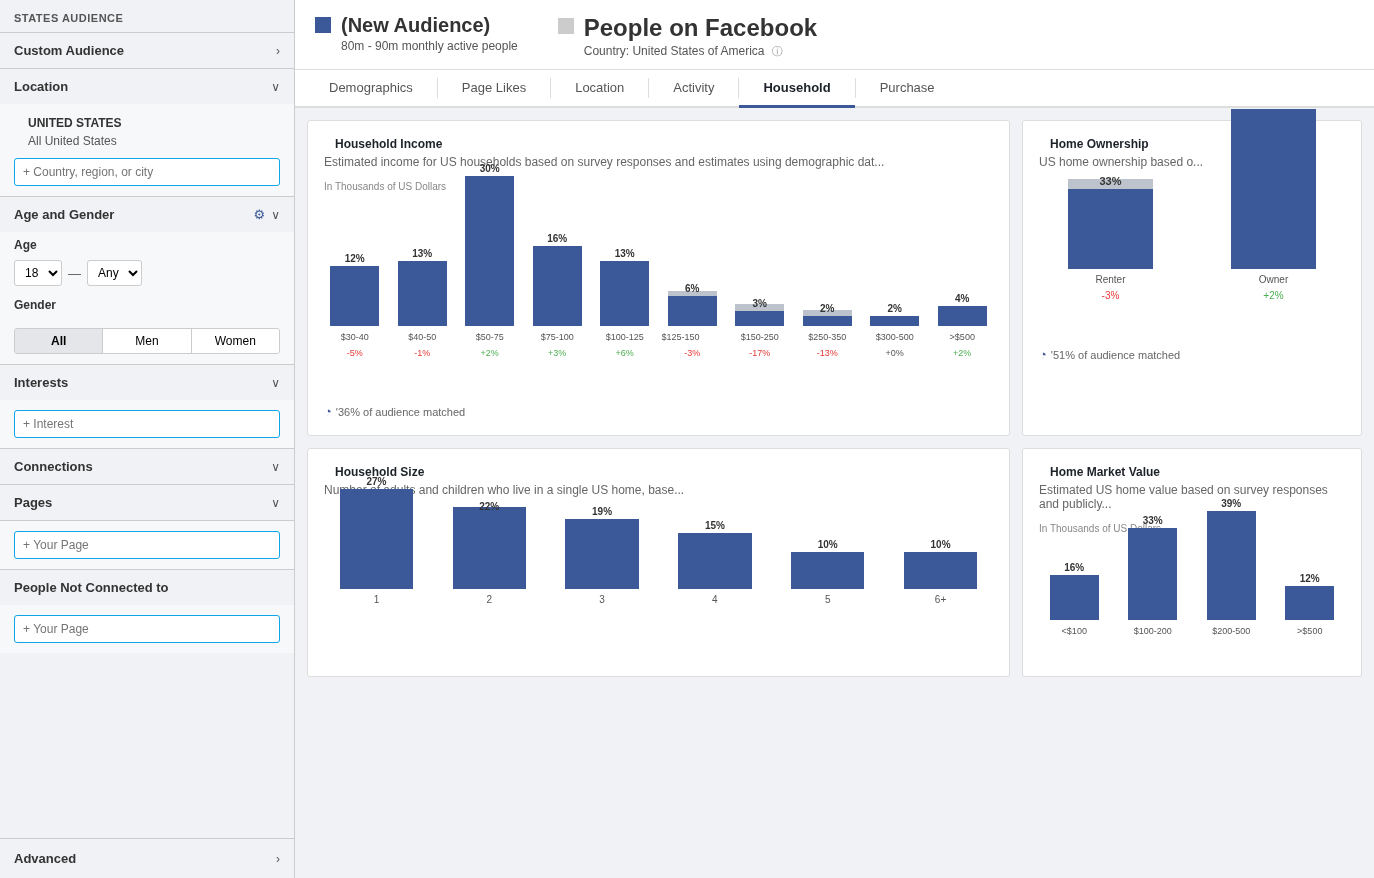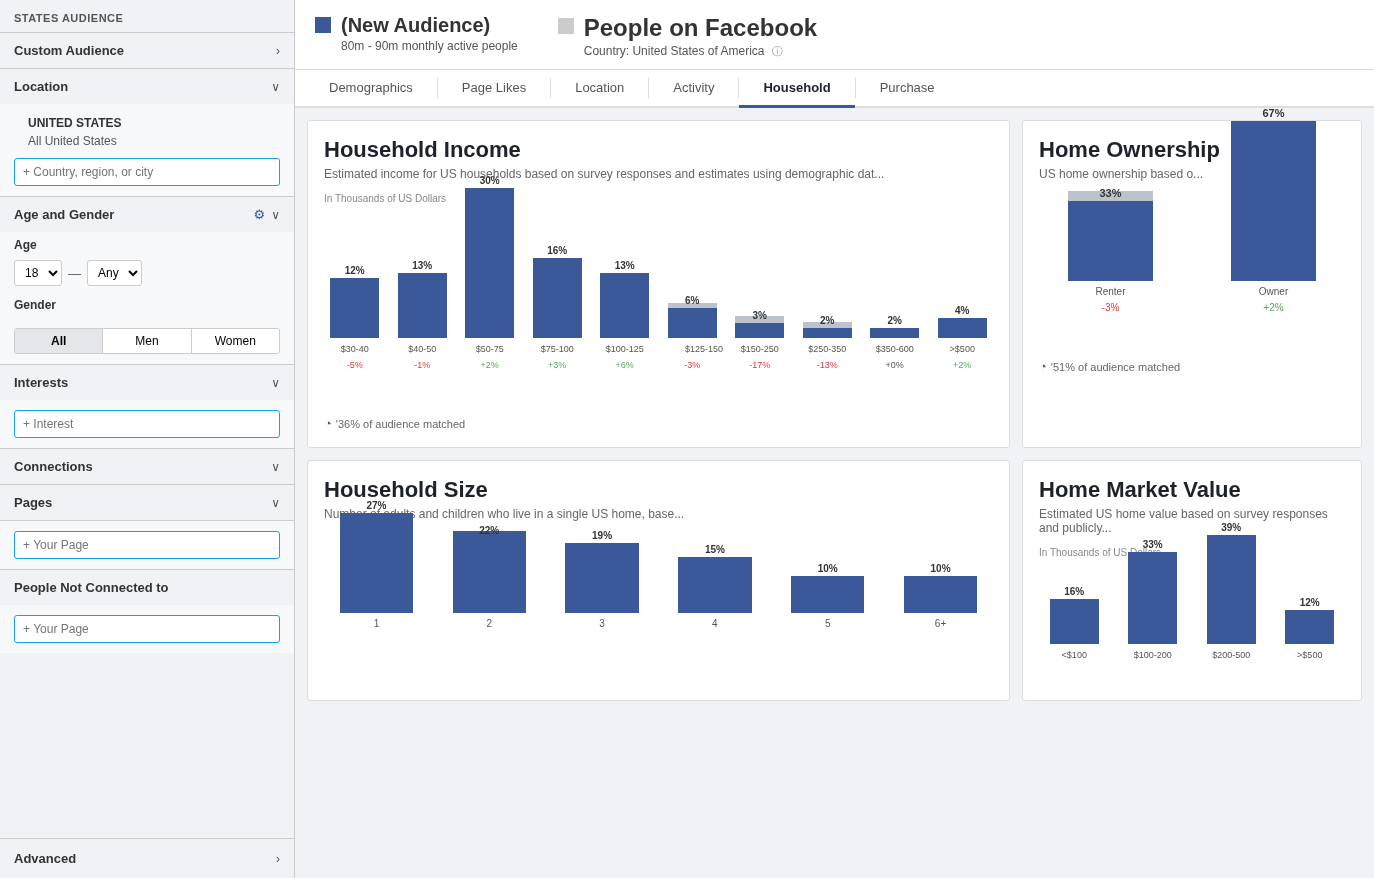--- a/index.html
+++ b/index.html
@@ -168,21 +168,21 @@
       align-content: start;
     }
 
     
     .card {
       background: #fff;
       border: 1px solid #ddd;
       border-radius: 3px;
       padding: 16px;
     }
-    .card-title { font-size: 22px; font-weight: bold; color: #1d2129; margin-bottom: 4px; }
+    .card-title { font-size: 12px; font-weight: bold; color: #1d2129; margin-bottom: 4px; margin-left: 11px; }
     .card-subtitle { font-size: 12px; color: #666; margin-bottom: 12px; }
     .chart-y-label { font-size: 10px; color: #888; margin-bottom: 6px; }
 
     
     .bar-chart-container {
       position: relative;
       height: 200px;
       display: flex;
       align-items: flex-end;
       gap: 6px;
@@ -418,42 +418,42 @@
             <div style="position: absolute; bottom: 36px; left: 10%; width: 80%; height: 58px; background: rgb(189, 195, 204);"></div>
             <div style="position: absolute; bottom: 36px; left: 10%; width: 80%; height: 65px; background: rgb(59, 89, 152);"></div>
             <div style="position: absolute; bottom: 103px; font-size: 10px; font-weight: bold; color: rgb(51, 51, 51); text-align: center; width: 100%;">13%</div>
             <div style="position: absolute; bottom: 20px; font-size: 9px; color: rgb(85, 85, 85); text-align: center; width: 100%;">$100-125</div>
             <div style="position: absolute; bottom: 4px; font-size: 9px; text-align: center; width: 100%; color: rgb(76, 175, 80);">+6%</div>
           </div>
           <div class="bar-group" style="position: relative; flex: 1 1 0%; display: flex; flex-direction: column; align-items: center;">
             <div style="position: absolute; bottom: 36px; left: 10%; width: 80%; height: 35px; background: rgb(189, 195, 204);"></div>
             <div style="position: absolute; bottom: 36px; left: 10%; width: 80%; height: 30px; background: rgb(59, 89, 152);"></div>
             <div style="position: absolute; bottom: 68px; font-size: 10px; font-weight: bold; color: rgb(51, 51, 51); text-align: center; width: 100%;">6%</div>
-            <div style="position: absolute; bottom: 20px; font-size: 9px; color: rgb(85, 85, 85); text-align: right; width: 100%;">$125-150</div>
+            <div style="position: absolute; bottom: 20px; font-size: 9px; color: rgb(85, 85, 85); text-align: left; width: 100%;">$125-150</div>
             <div style="position: absolute; bottom: 4px; font-size: 9px; text-align: center; width: 100%; color: rgb(229, 57, 53);">-3%</div>
           </div>
           <div class="bar-group" style="position: relative; flex: 1 1 0%; display: flex; flex-direction: column; align-items: center;">
             <div style="position: absolute; bottom: 36px; left: 10%; width: 80%; height: 22px; background: rgb(189, 195, 204);"></div>
             <div style="position: absolute; bottom: 36px; left: 10%; width: 80%; height: 15px; background: rgb(59, 89, 152);"></div>
             <div style="position: absolute; bottom: 53px; font-size: 10px; font-weight: bold; color: rgb(51, 51, 51); text-align: center; width: 100%;">3%</div>
             <div style="position: absolute; bottom: 20px; font-size: 9px; color: rgb(85, 85, 85); text-align: center; width: 100%;">$150-250</div>
             <div style="position: absolute; bottom: 4px; font-size: 9px; text-align: center; width: 100%; color: rgb(229, 57, 53);">-17%</div>
           </div>
           <div class="bar-group" style="position: relative; flex: 1 1 0%; display: flex; flex-direction: column; align-items: center;">
             <div style="position: absolute; bottom: 36px; left: 10%; width: 80%; height: 16px; background: rgb(189, 195, 204);"></div>
             <div style="position: absolute; bottom: 36px; left: 10%; width: 80%; height: 10px; background: rgb(59, 89, 152);"></div>
             <div style="position: absolute; bottom: 48px; font-size: 10px; font-weight: bold; color: rgb(51, 51, 51); text-align: center; width: 100%;">2%</div>
             <div style="position: absolute; bottom: 20px; font-size: 9px; color: rgb(85, 85, 85); text-align: center; width: 100%;">$250-350</div>
             <div style="position: absolute; bottom: 4px; font-size: 9px; text-align: center; width: 100%; color: rgb(229, 57, 53);">-13%</div>
           </div>
           <div class="bar-group" style="position: relative; flex: 1 1 0%; display: flex; flex-direction: column; align-items: center;">
             <div style="position: absolute; bottom: 36px; left: 10%; width: 80%; height: 10px; background: rgb(189, 195, 204);"></div>
             <div style="position: absolute; bottom: 36px; left: 10%; width: 80%; height: 10px; background: rgb(59, 89, 152);"></div>
             <div style="position: absolute; bottom: 48px; font-size: 10px; font-weight: bold; color: rgb(51, 51, 51); text-align: center; width: 100%;">2%</div>
-            <div style="position: absolute; bottom: 20px; font-size: 9px; color: rgb(85, 85, 85); text-align: center; width: 100%;">$350-600</div>
+            <div style="position: absolute; bottom: 20px; font-size: 9px; color: rgb(85, 85, 85); text-align: center; width: 100%;">$300-500</div>
             <div style="position: absolute; bottom: 4px; font-size: 9px; text-align: center; width: 100%; color: rgb(85, 85, 85);">+0%</div>
           </div>
           <div class="bar-group" style="position: relative; flex: 1 1 0%; display: flex; flex-direction: column; align-items: center;">
             <div style="position: absolute; bottom: 36px; left: 10%; width: 80%; height: 18px; background: rgb(189, 195, 204);"></div>
             <div style="position: absolute; bottom: 36px; left: 10%; width: 80%; height: 20px; background: rgb(59, 89, 152);"></div>
             <div style="position: absolute; bottom: 58px; font-size: 10px; font-weight: bold; color: rgb(51, 51, 51); text-align: center; width: 100%;">4%</div>
             <div style="position: absolute; bottom: 20px; font-size: 9px; color: rgb(85, 85, 85); text-align: center; width: 100%;">&gt;$500</div>
             <div style="position: absolute; bottom: 4px; font-size: 9px; text-align: center; width: 100%; color: rgb(76, 175, 80);">+2%</div>
           </div>
         </div>

